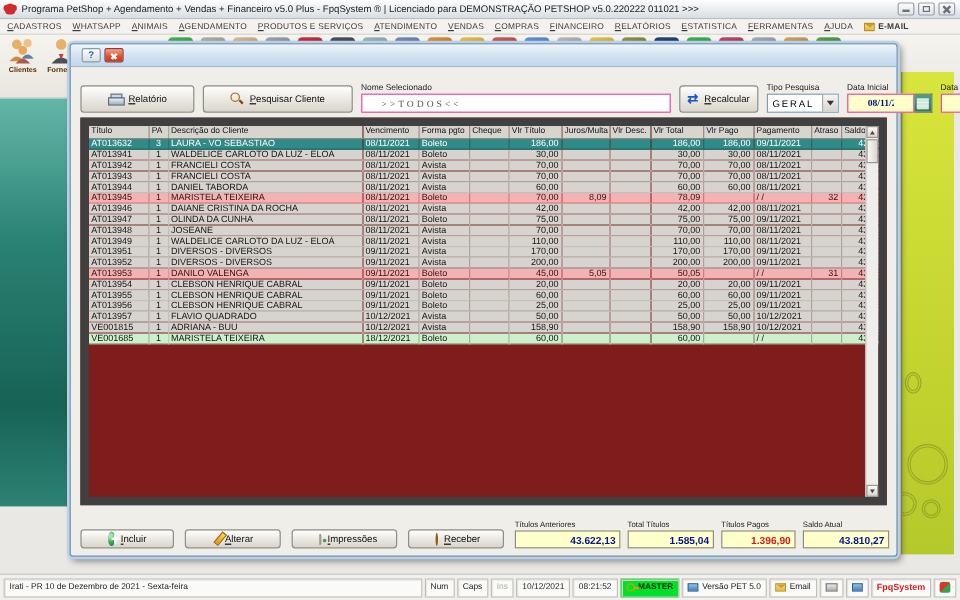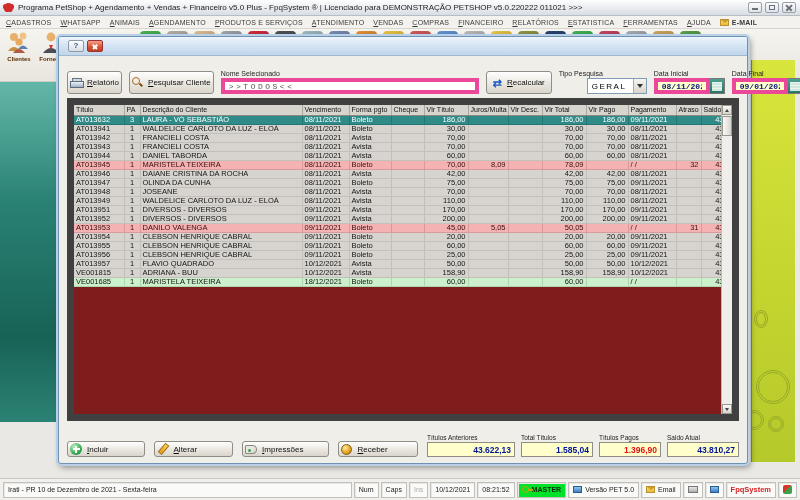--- a/index.html
+++ b/index.html
@@ -56,28 +56,28 @@
   .dlg-btn.close { background:linear-gradient(#f5a188,#d9522f 60%,#c33f20); border-color:#933; position:relative; }
   .dlg-btn.close::before,.dlg-btn.close::after { content:""; position:absolute; left:4px; right:4px; top:5px; height:1.5px; background:#fff; }
   .dlg-btn.close::before { transform:rotate(45deg);} .dlg-btn.close::after{ transform:rotate(-45deg);}
 
   .dlg-body { flex:1; display:flex; flex-direction:column; padding:5px 8px 6px; }
 
   
   .controls { display:flex; align-items:flex-end; gap:7px; height:33px; margin-bottom:4px; }
   .btn { height:23px; background:linear-gradient(#ffffff,#ece9e2 50%,#d9d5cc);
     border:1px solid #8e8d86; border-radius:3px; display:flex; align-items:center; gap:5px;
-    padding:0 2px; font-size:8px; color:#111; white-space:nowrap; }
+    padding:0 22px; font-size:8px; color:#111; white-space:nowrap; }
   .btn .bl { display:inline-block; } .btn .bl::first-letter { text-decoration:underline; }
   .fld-group { display:flex; flex-direction:column; }
   .fld-label { font-size:7px; color:#222; margin-bottom:1px; }
-  .tbox { height:16px; border:4px solid #ec4899; background:#fff; font-size:8px; padding:0 4px;
-    font-family:Liberation Mono, monospace; }
+  .tbox { height:16px; border:1px solid #ec4899; background:#fff; font-size:8px; padding:0 16px;
+    font-family:Liberation Serif, serif; }
   .nome { width:258px; letter-spacing:2.5px; color:#555; }
-  .combo { width:60px; display:flex; align-items:center; border:1px solid #7f9db9; background:#fff; height:16px;margin-left:28px; }
+  .combo { width:60px; display:flex; align-items:center; border:1px solid #7f9db9; background:#fff; height:16px; }
   .combo .val { flex:1; font-size:8px; letter-spacing:1.5px; padding-left:4px; }
   .combo .dd { width:13px; height:100%; background:linear-gradient(#f5f4f1,#d9d5cc); border-left:1px solid #aaa;
     display:flex; align-items:center; justify-content:center; }
   .tri-dn { width:0; height:0; border-left:3px solid transparent; border-right:3px solid transparent; border-top:4px solid #333; }
   .date-wrap { display:flex; align-items:center; }
   .date { width:56px; background:#ffffcc; font-weight:bold; color:#00137f; text-align:center; }
   .cal-btn { width:15px; height:16px; border:1px solid #777; border-left:none; background:
     linear-gradient(#4da08f,#2c7465); position:relative; }
   .cal-btn::after { content:""; position:absolute; inset:3px 2px 2px 2px;
     background:linear-gradient(#e8f5ef 1px,transparent 1px) 0 0/100% 3px, #cfe9df; }

